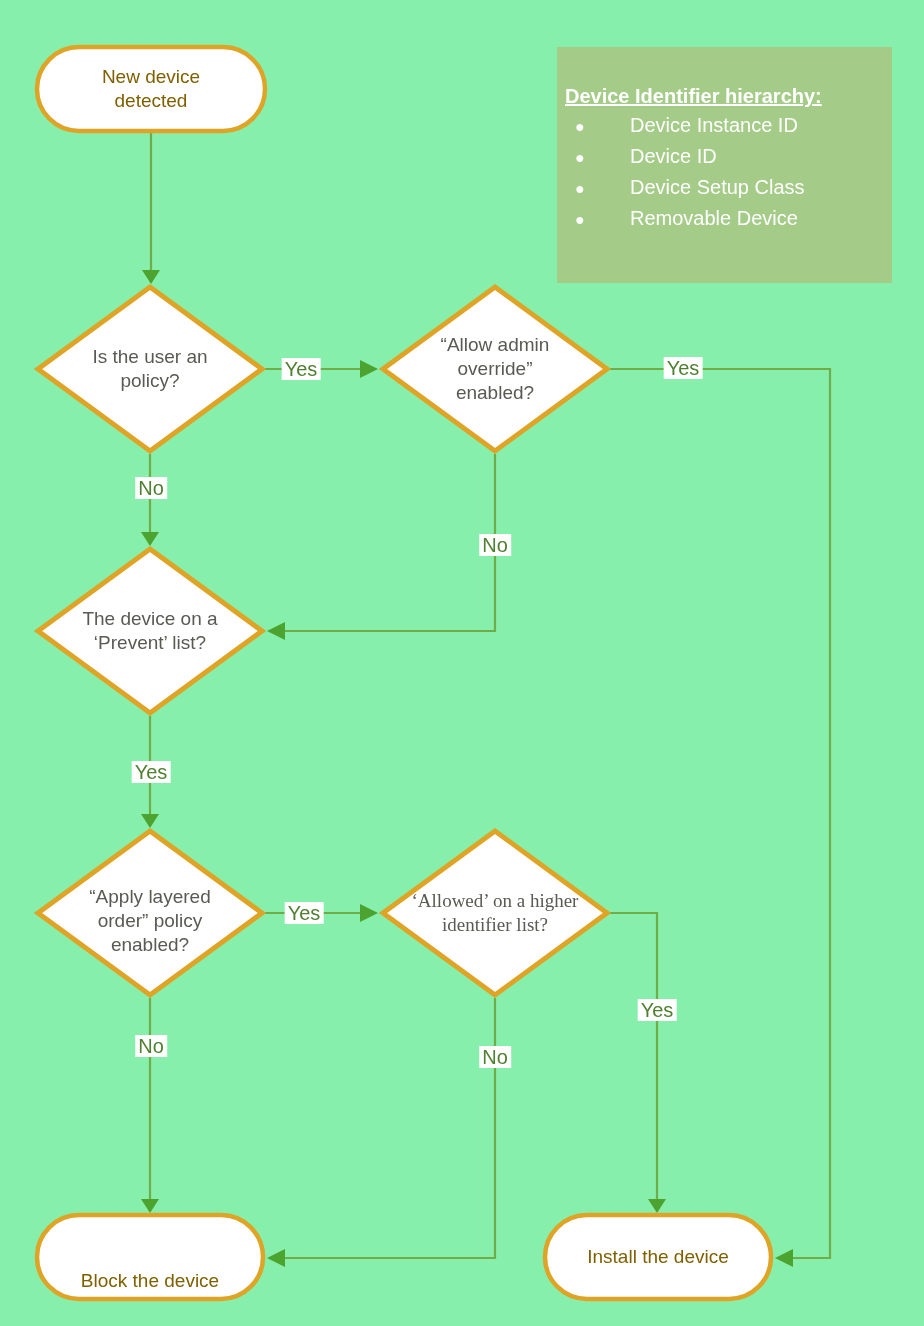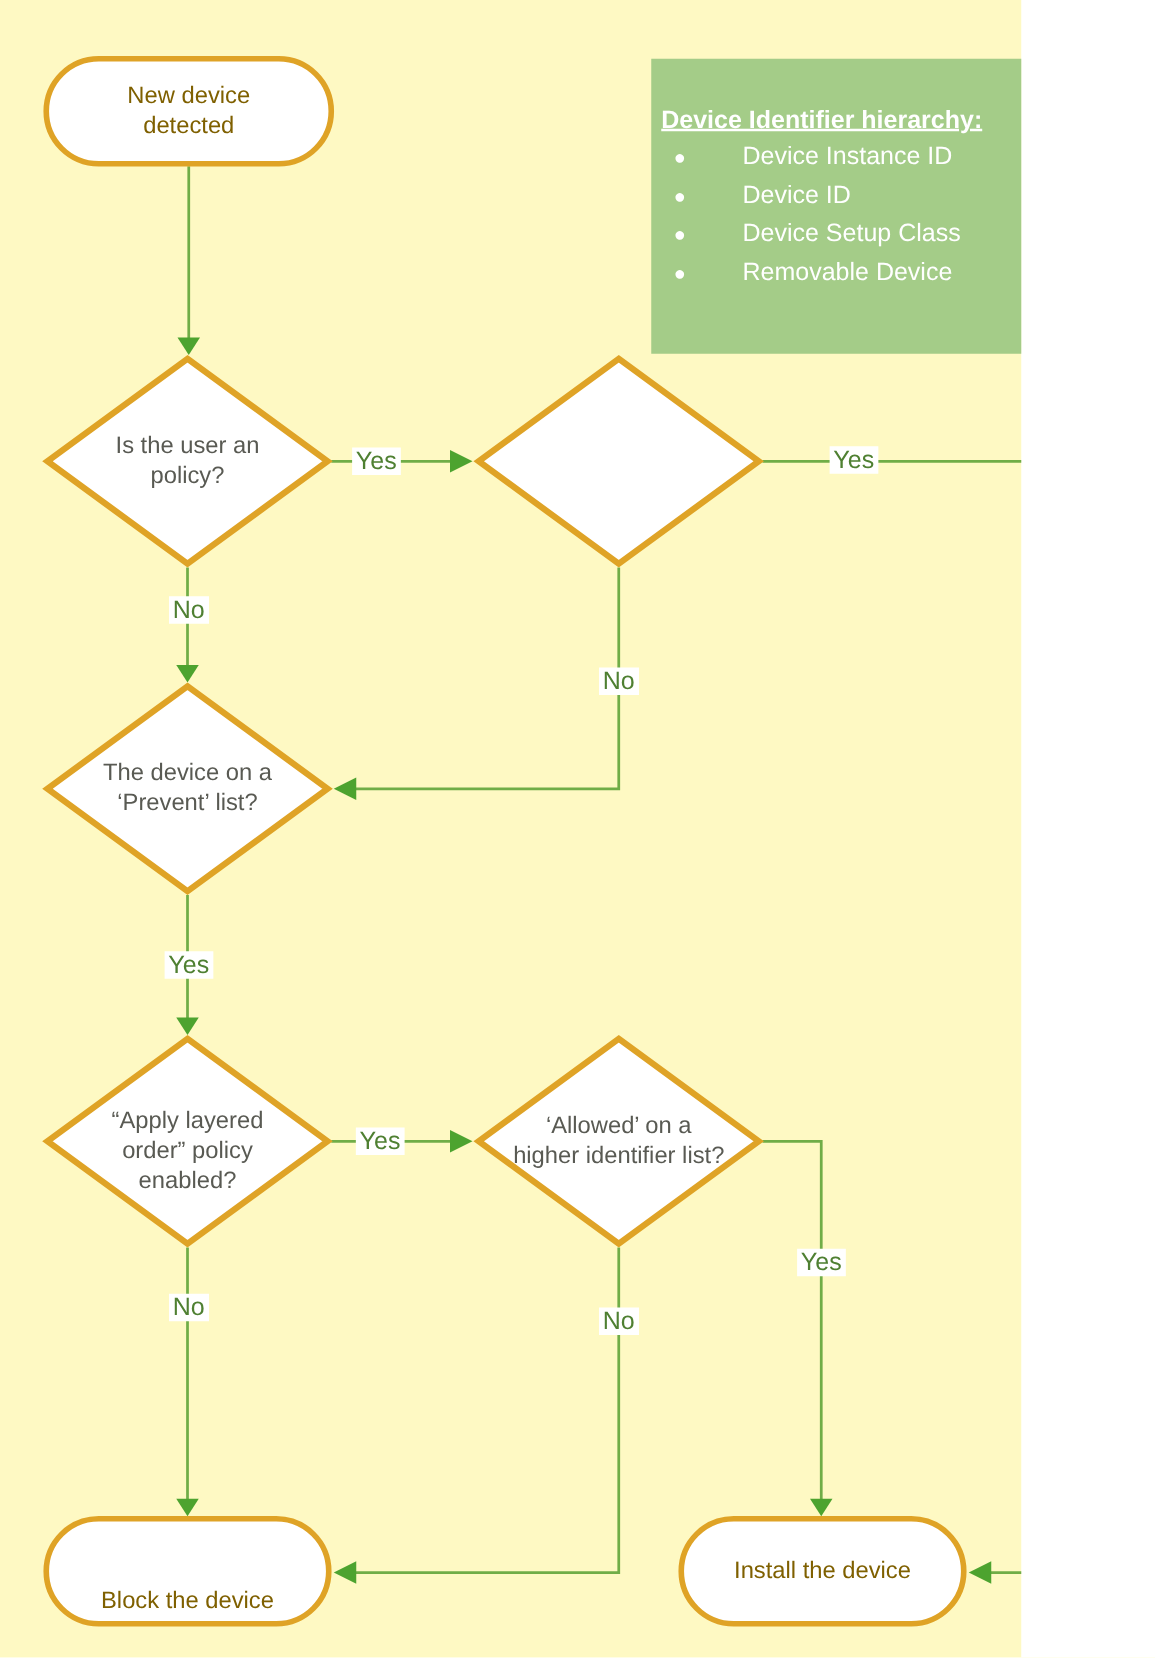--- a/index.html
+++ b/index.html
@@ -1,22 +1,21 @@
 <!DOCTYPE html>
 <html><head>
 <meta charset="utf-8">
 <style>
   html,body{margin:0;padding:0;background:#ffffff;}
   #canvas{
     position:relative;
-    width:776px;height:1326px;
+    width:924px;height:1326px;
     font-family:"Liberation Sans", sans-serif;
-    background:#fef9c3;
+    background:#86efac;
     overflow:hidden;
-    padding-left:41px;
   }
   #wires{position:absolute;left:0;top:0;width:924px;height:1326px;}
 
   
   .node-text{
     position:absolute;
     display:flex;align-items:center;justify-content:center;
     text-align:center;
     font-size:19px;line-height:1.28;
     pointer-events:none;
@@ -33,21 +32,21 @@
     color:#4F8032;
     font-size:20px;
     padding:0 3px;
     line-height:1.1;
     white-space:nowrap;
   }
 
   
   .legend{
     position:absolute;
-    left:521px;top:47px;width:335px;height:236px;
+    left:557px;top:47px;width:335px;height:236px;
     background:#A4CC88;
     color:#ffffff;
     box-sizing:border-box;
     padding:38px 10px 0 8px;
     font-size:20px;
   }
   .legend-title{
     font-weight:bold;
     text-decoration:underline;
     margin-bottom:6px;
@@ -113,30 +112,33 @@
   </svg>
 
   <div class="node-text terminal-text" style="left:35px;top:45px;width:232px;height:88px;">
     <span>New device detected</span>
   </div>
 
   <div class="node-text diamond-text" style="left:35px;top:284px;width:230px;height:170px;">
     <span>Is the user an policy?</span>
   </div>
 
+  <div class="node-text diamond-text" style="left:380px;top:284px;width:230px;height:170px;">
+    <span style="max-width:150px;">“Allow admin override” enabled?</span>
+  </div>
 
   <div class="node-text diamond-text" style="left:35px;top:546px;width:230px;height:170px;">
     <span>The device on a ‘Prevent’ list?</span>
   </div>
 
   <div class="node-text diamond-text" style="left:35px;top:828px;width:230px;height:170px;">
     <span style="max-width:150px;margin-top:16px;">“Apply layered order” policy enabled?</span>
   </div>
 
-  <div class="node-text diamond-text" style="left:380px;top:828px;width:230px;height:170px;">
+  <div class="node-text diamond-text" style="left:380px;top:828px;width:230px;height:170px;font-family:Liberation Serif, serif;">
     <span style="max-width:172px;">‘Allowed’ on a higher identifier list?</span>
   </div>
 
   <div class="node-text terminal-text" style="left:35px;top:1213px;width:230px;height:88px;margin-top:24px;">
     <span>Block the device</span>
   </div>
 
   <div class="node-text terminal-text" style="left:543px;top:1213px;width:230px;height:88px;">
     <span>Install the device</span>
   </div>

